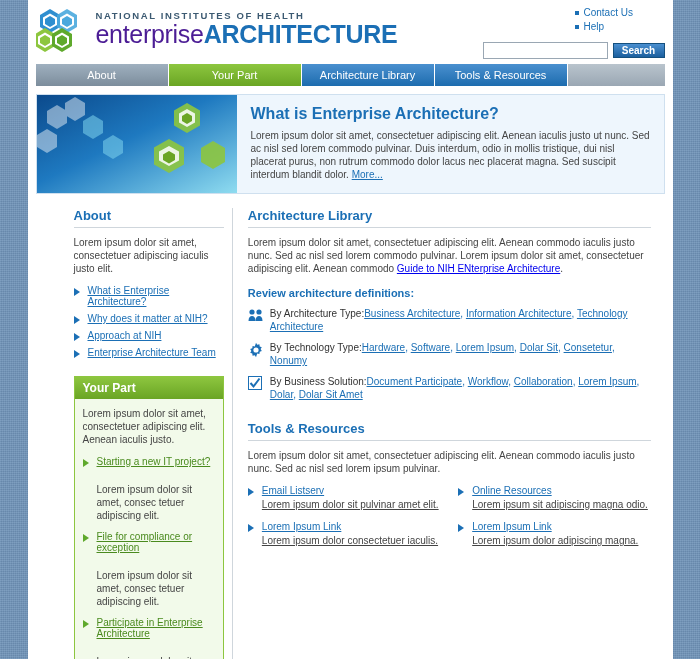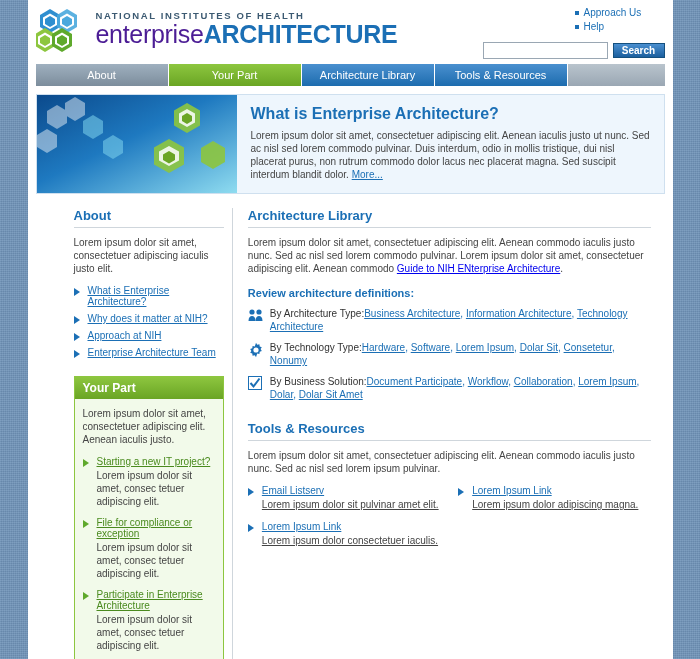--- a/index.html
+++ b/index.html
@@ -217,21 +217,21 @@
   ul.greenlist li:before {
     content: "";
     position: absolute;
     left: 0; top: 3px;
     width: 0; height: 0;
     border-left: 6px solid #5fa92c;
     border-top: 4px solid transparent;
     border-bottom: 4px solid transparent;
   }
   ul.greenlist a { color: #4a8a1e; text-decoration: underline; font-weight: normal; }
-  ul.greenlist .sub { display: block; color: #444; margin-top: 2px; line-height: 13px; }
+  ul.greenlist .sub { display: block; color: #444; margin-top: 16px; line-height: 13px; }
 
   
   .subhead {
     font-size: 11px;
     color: #1b6fb5;
     font-weight: bold;
     margin: 12px 0 8px 0;
   }
   .defrow {
     display: flex;
@@ -289,21 +289,21 @@
       <div class="logo-text">
         <div class="nih-line">NATIONAL INSTITUTES OF HEALTH</div>
         <div class="ea-line">
           <span class="ent">enterprise</span><span class="arch">ARCHITECTURE</span>
         </div>
       </div>
     </div>
 
     <div class="header-right">
       <ul class="toplinks">
-        <li><a href="#">Approach Us</a></li>
+        <li><a href="#">Contact Us</a></li>
         <li><a href="#">Help</a></li>
       </ul>
       <div class="search-row">
         <input class="search-input" type="text" placeholder="" style="">
         <button class="search-btn">Search</button>
       </div>
     </div>
   </div>
 
   <div class="nav">
@@ -444,20 +444,24 @@
             <a href="#">Email Listserv</a>
             <span class="sub">Lorem ipsum dolor sit pulvinar amet elit.</span>
           </div>
           <div class="tr-item">
             <a href="#">Lorem Ipsum Link</a>
             <span class="sub">Lorem ipsum dolor consectetuer iaculis.</span>
           </div>
         </div>
         <div class="tr-col">
           <div class="tr-item">
+            <a href="#">Online Resources</a>
+            <span class="sub">Lorem ipsum sit adipiscing magna odio.</span>
+          </div>
+          <div class="tr-item">
             <a href="#">Lorem Ipsum Link</a>
             <span class="sub">Lorem ipsum dolor adipiscing magna.</span>
           </div>
         </div>
       </div>
     </div>
   </div>
 
 </div>
 

